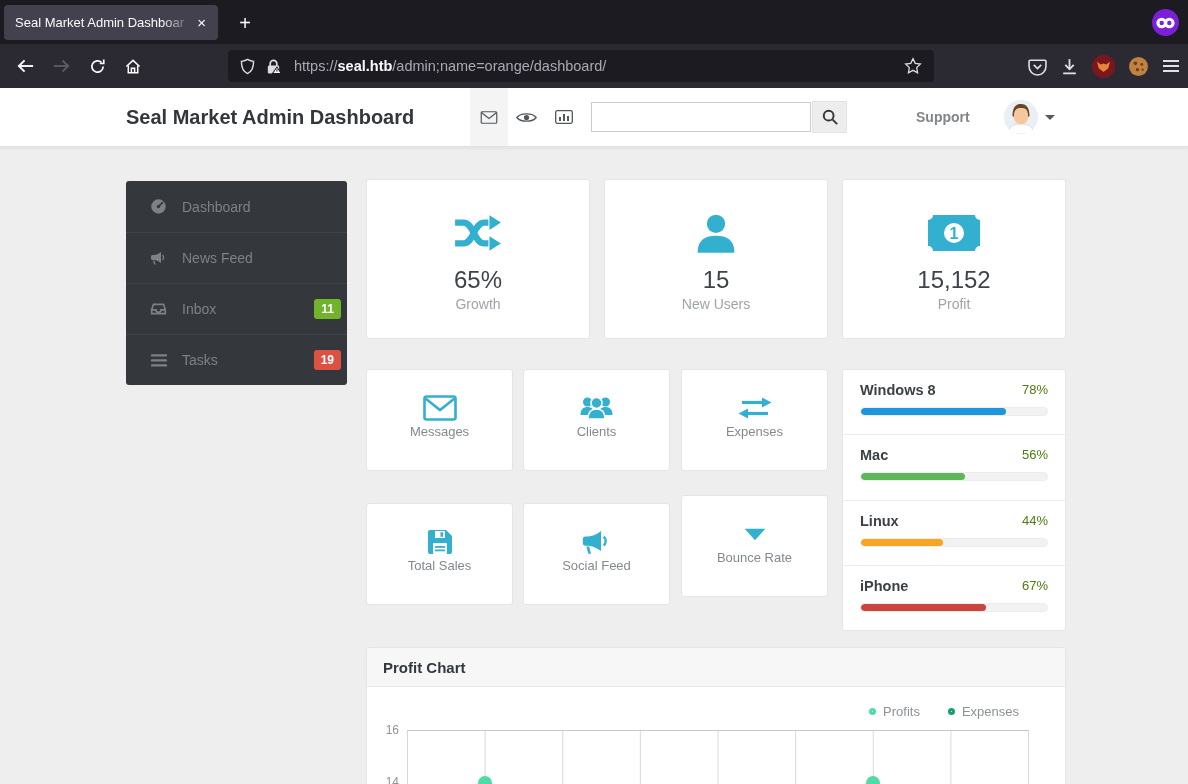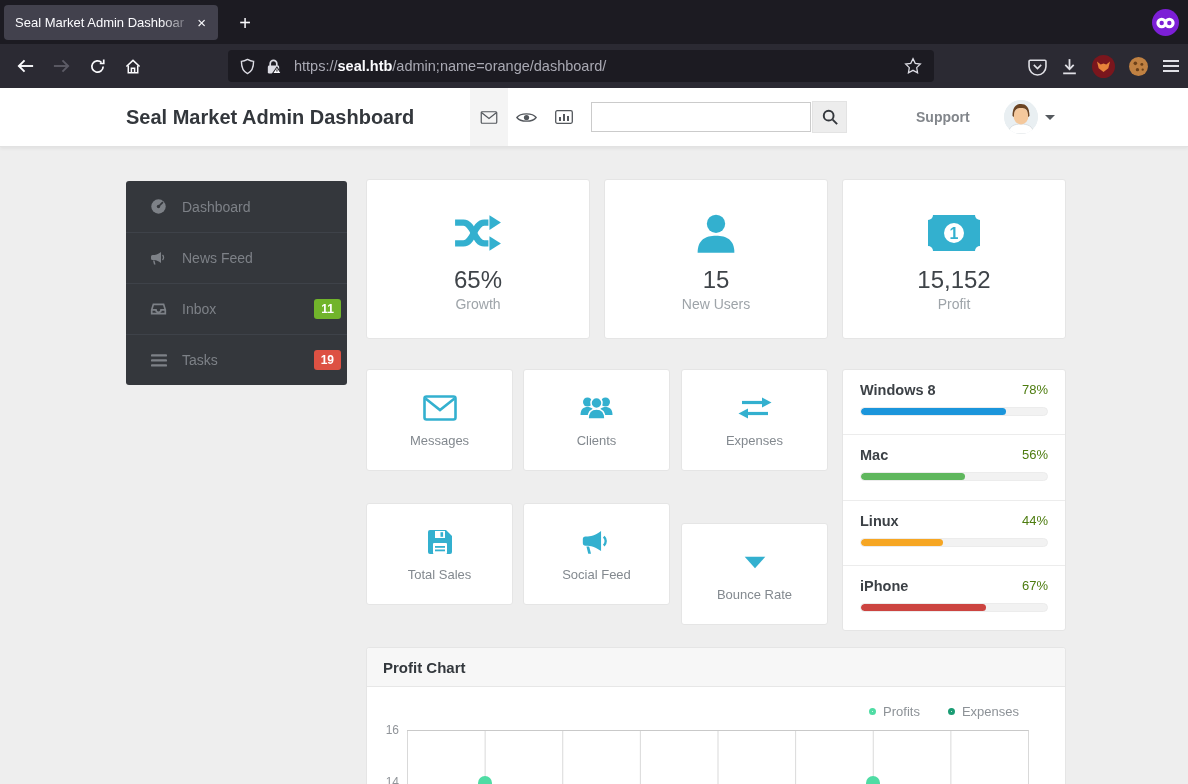--- a/index.html
+++ b/index.html
@@ -54,21 +54,21 @@
 
   
   .card { position:absolute; background:#fff; border:1px solid #e5e5e5; border-radius:3px; }
   .stat-card { top:32px; width:224px; height:160px; display:flex; flex-direction:column; align-items:center; }
   .stat-card .icon { margin-top:28px; height:50px; display:flex; align-items:center; color:#33b0cf; }
   .stat-value { margin-top:8px; font-size:24px; color:#3f4449; }
   .stat-label { margin-top:2px; font-size:14px; color:#9ea4a9; }
 
   .mini-card { width:147px; height:102px; display:flex; flex-direction:column; align-items:center; }
   .mini-card .icon { margin-top:22px; height:32px; display:flex; align-items:center; color:#33b0cf; }
-  .mini-label { margin-top:9px; font-size:13px; color:#83898f; }
+  .mini-label { font-size:13px; color:#83898f; }
 
   
   #os-panel { position:absolute; left:842px; top:222px; width:224px; height:262px; background:#fff; border:1px solid #e5e5e5; border-radius:3px; display:flex; flex-direction:column; }
   .os-row { flex:1; padding:12px 17px 0; }
   .os-row + .os-row { border-top:1px solid #ececec; }
   .os-head { display:flex; align-items:flex-start; }
   .os-label { font-size:14.5px; font-weight:700; color:#3c4146; }
   .os-pct { margin-left:auto; font-size:13px; color:#4d7c0f; }
   .os-track { margin-top:9px; height:9px; background:#f2f2f2; border:1px solid #ececec; border-radius:5px; overflow:hidden; }
   .os-fill { height:100%; border-radius:5px; }
@@ -370,21 +370,21 @@
       <div class="card mini-card" style="left:523px; top:356px">
         <span class="icon">
           <svg width="31" height="26" viewBox="0 0 34 28" fill="currentColor">
               <path d="M22 2 v22 c-6-5-12-6-16-6 h-1 a3 3 0 0 1 -3-3 v-4 a3 3 0 0 1 3-3 h1 c4 0 10-1 16-6 z"></path>
               <path d="M25 8 a7 7 0 0 1 0 10" stroke="currentColor" stroke-width="2.6" fill="none"></path>
               <path d="M6 19 l2 8 h3 l-2-8 z"></path>
             </svg>
         </span>
         <div class="mini-label">Social Feed</div>
       </div>
-      <div class="card mini-card" style="left:681px; top:376px">
+      <div class="card mini-card" style="left:681px; top:348px">
         <span class="icon">
           <svg width="22" height="13" viewBox="0 0 20 12">
               <path d="M0.5 0.8 h19 l-9.5 10.4 z" fill="currentColor"></path>
             </svg>
         </span>
         <div class="mini-label">Bounce Rate</div>
       </div>
 
       <div id="os-panel">
         <div class="os-row">

